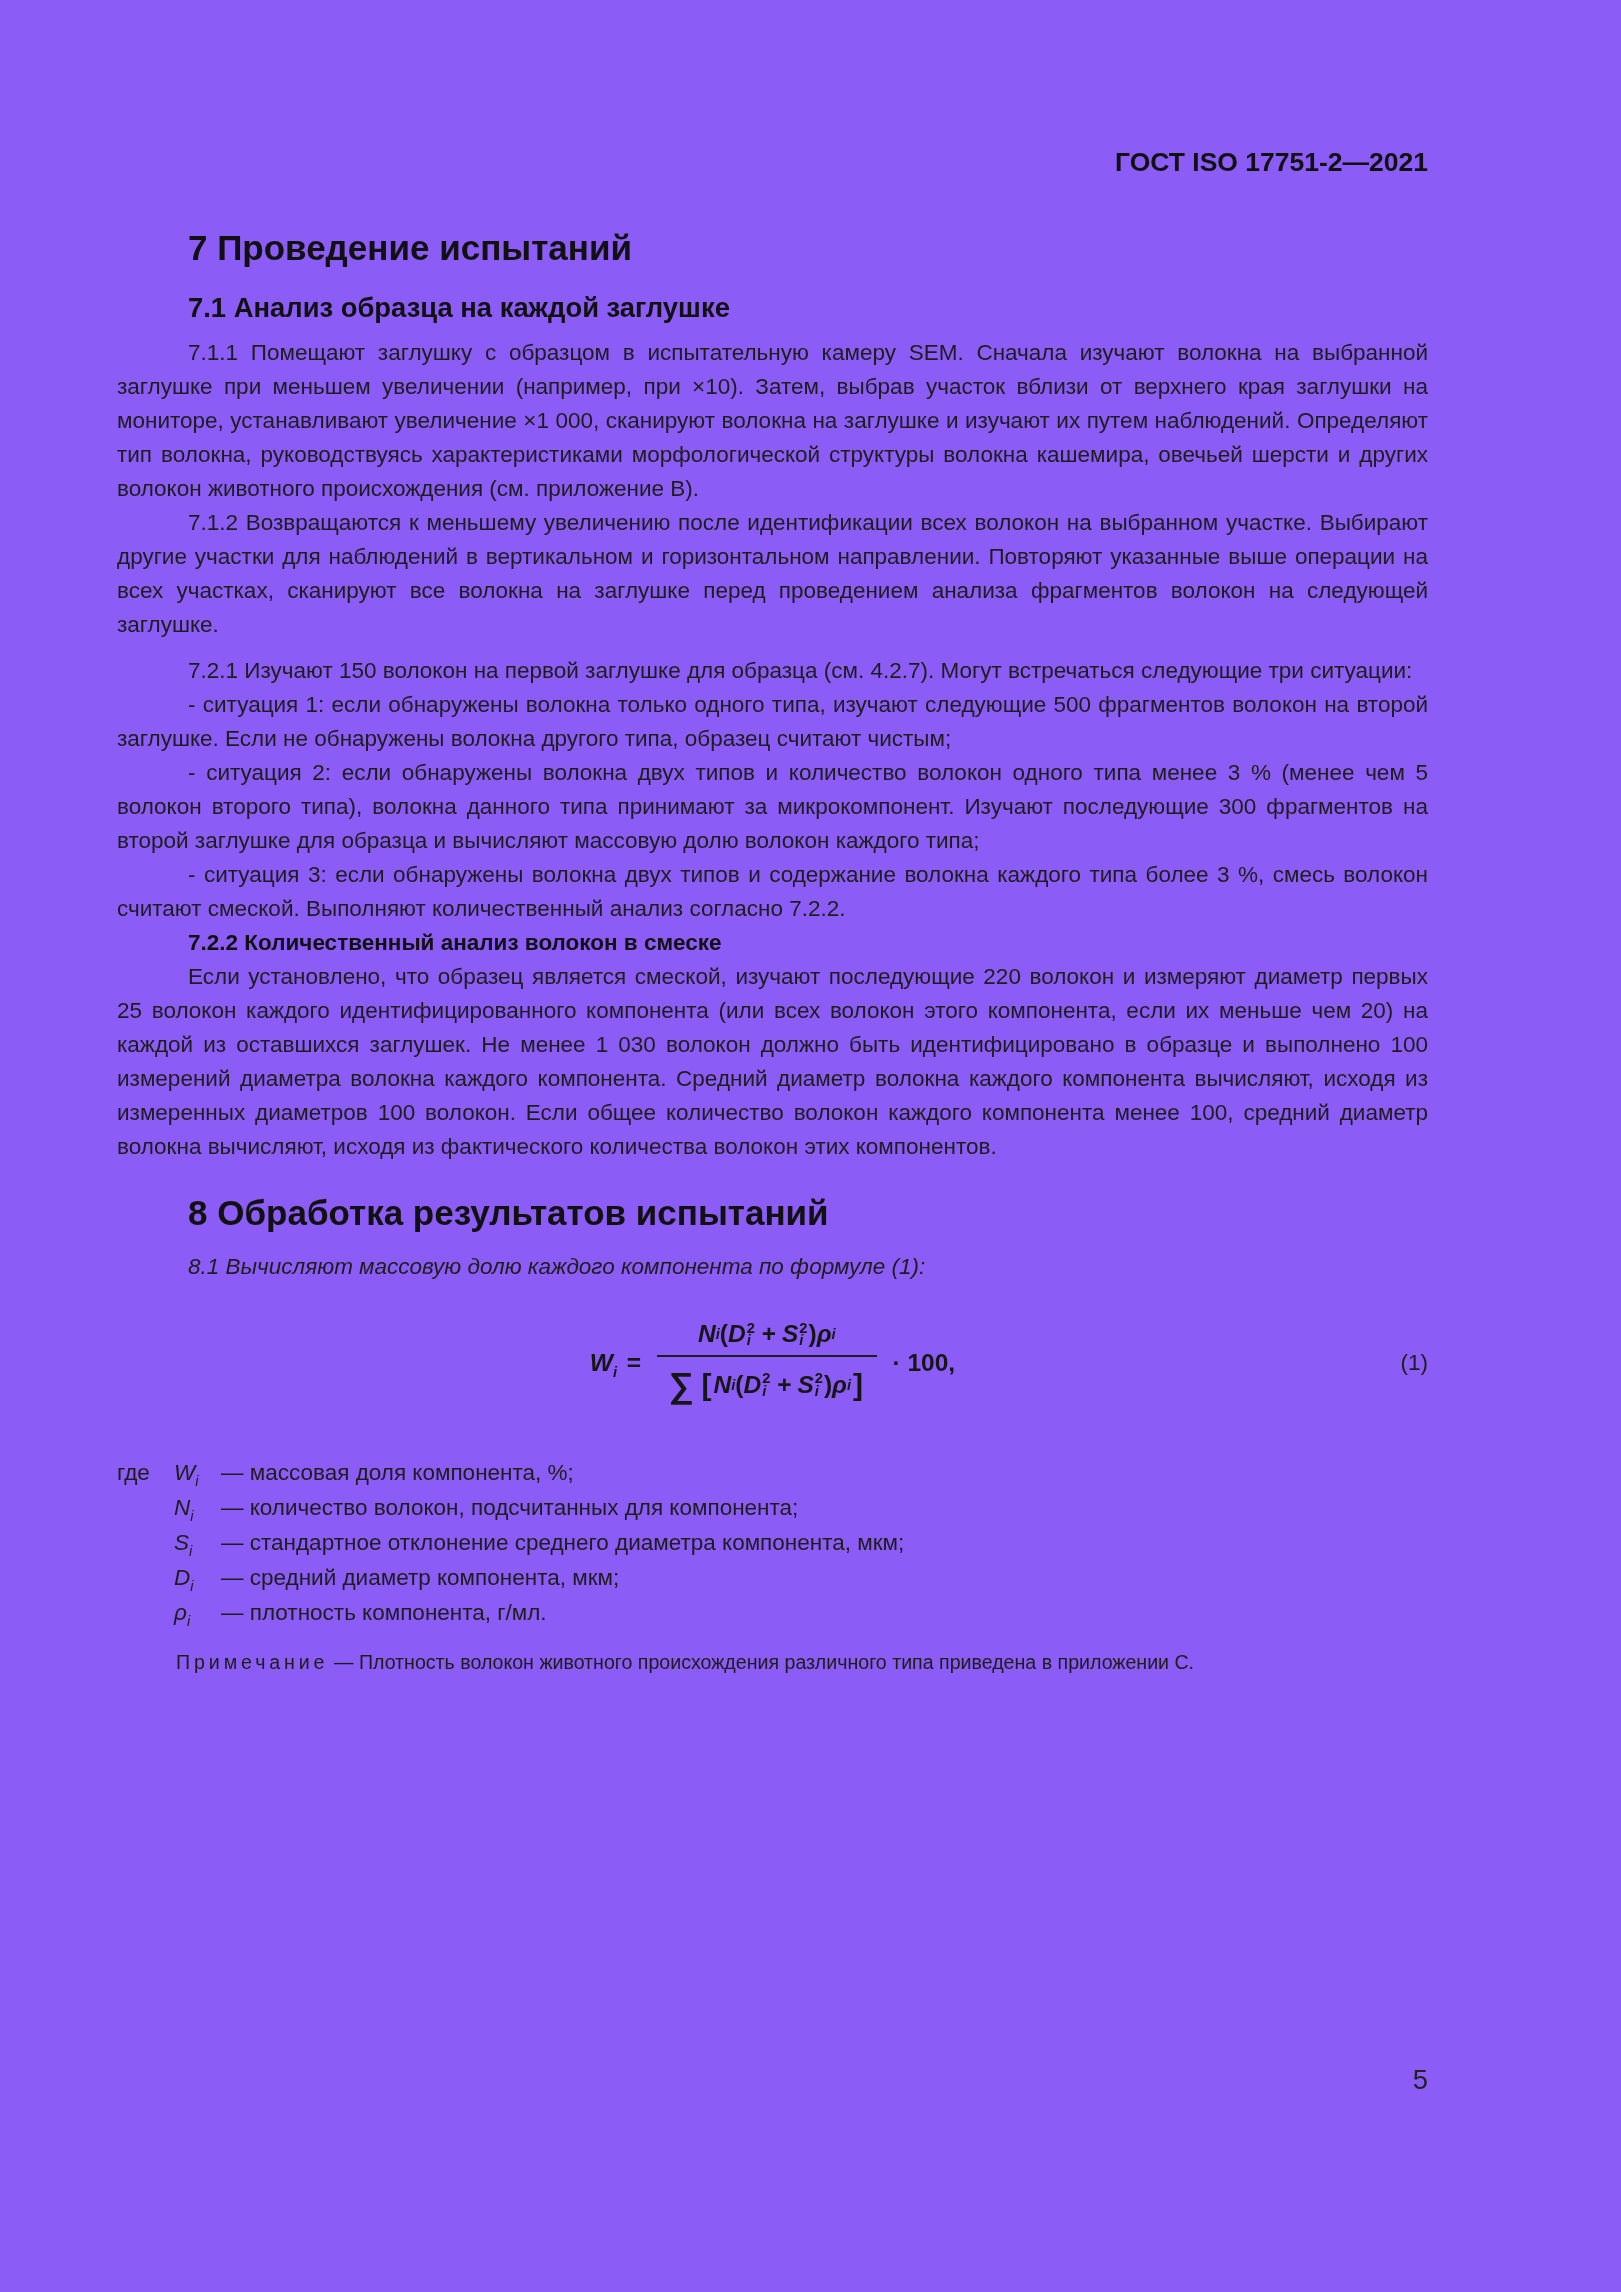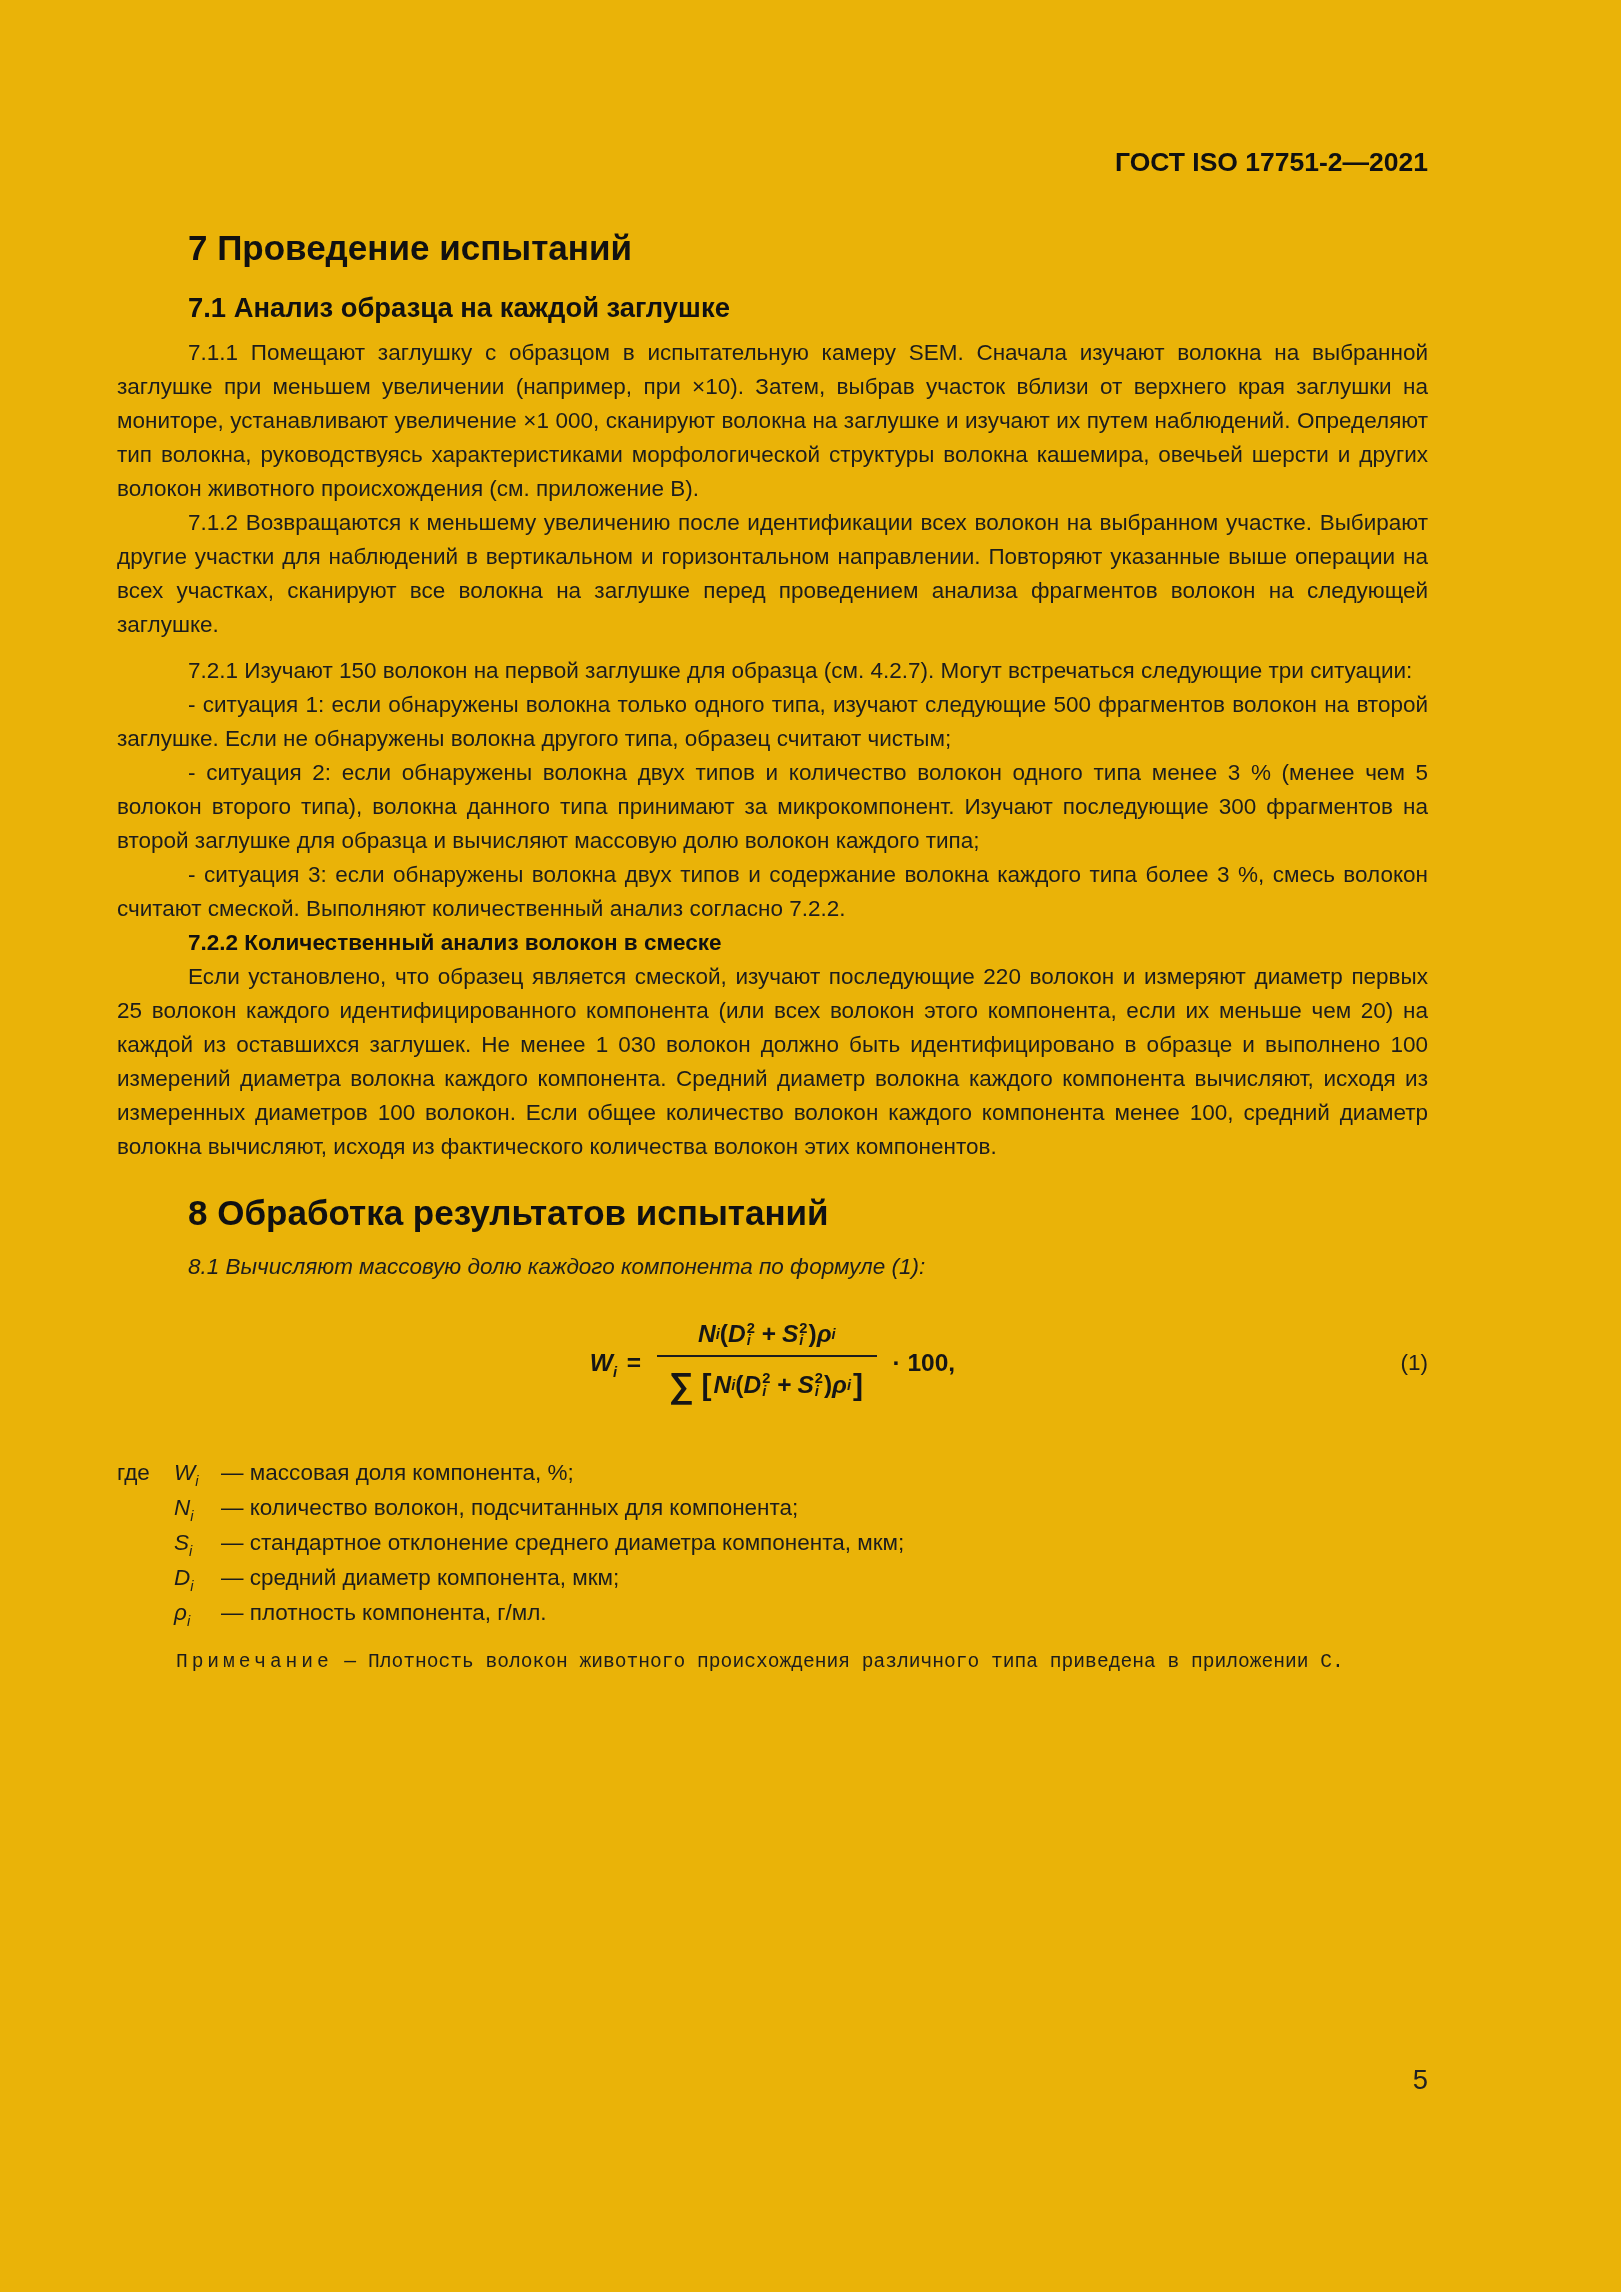--- a/index.html
+++ b/index.html
@@ -1,20 +1,20 @@
 <!DOCTYPE html>
 <html><head>
 <meta charset="utf-8">
 <style>
   html,body { margin:0; padding:0; background:#e9e9e9; }
   .page {
     position:relative;
     width:1621px; height:2293px;
     margin:0 auto;
-    background:#eab308;
+    background:#8b5cf6;
     box-sizing:border-box;
     padding:147px 193px 0 117px;
     font-family:"Liberation Sans", sans-serif;
     color:#1d1d1d;
     overflow:hidden;
   }
   .runhead {
     text-align:right;
     font-weight:700;
     font-size:26.5px;
@@ -66,21 +66,20 @@
   .eqno { position:absolute; right:0; top:50%; transform:translateY(-50%); font-size:22.5px; font-weight:400; }
   
   .defs { margin-top:30px; font-size:22.5px; }
   .defrow { display:grid; grid-template-columns:57px 47px 1fr; line-height:35px; }
   .defsym { font-style:italic; }
   .deftext { text-align:left; }
   .note {
     font-size:19.6px; line-height:28px;
     text-align:justify; text-indent:59px;
     margin:17.6px 0 0;
-    font-family:Liberation Mono, monospace;
   }
   .note-label { letter-spacing:3.9px; }
   .pageno { position:absolute; top:2064px; right:193px; font-size:27.4px; color:#222; }
 </style>
 </head>
 <body>
 
 <div class="page">
 
   <div class="runhead">ГОСТ ISO 17751-2—2021</div>

